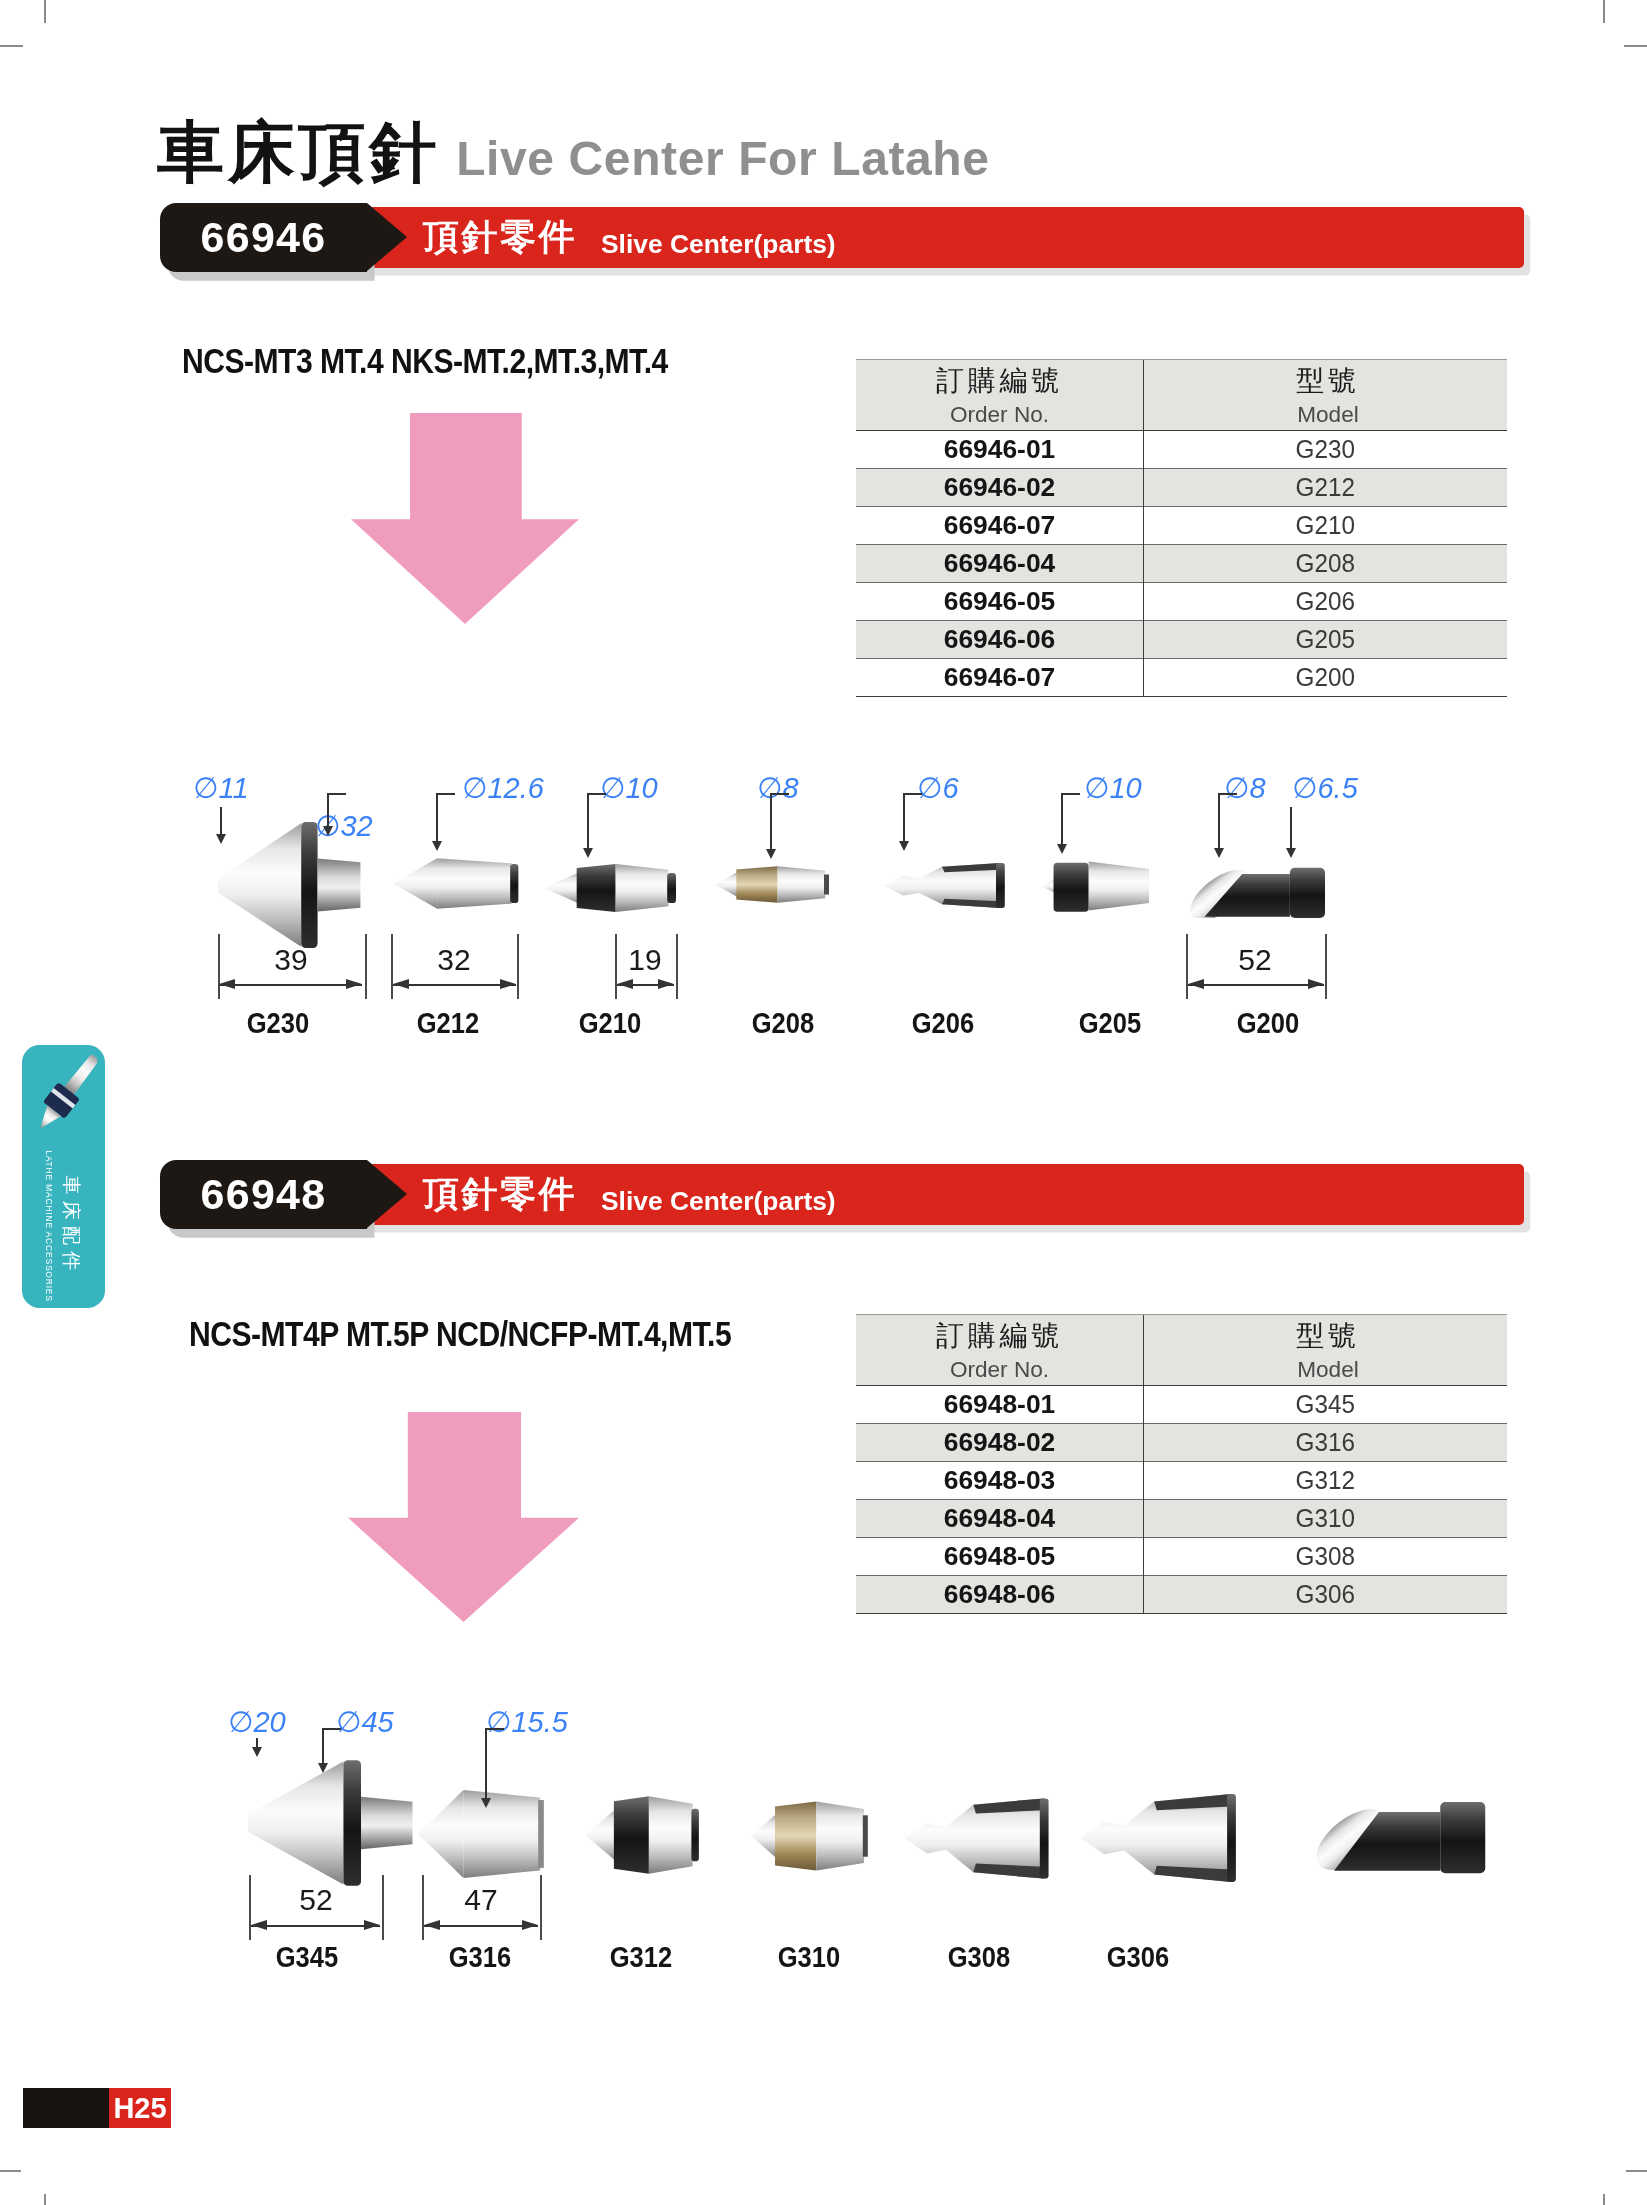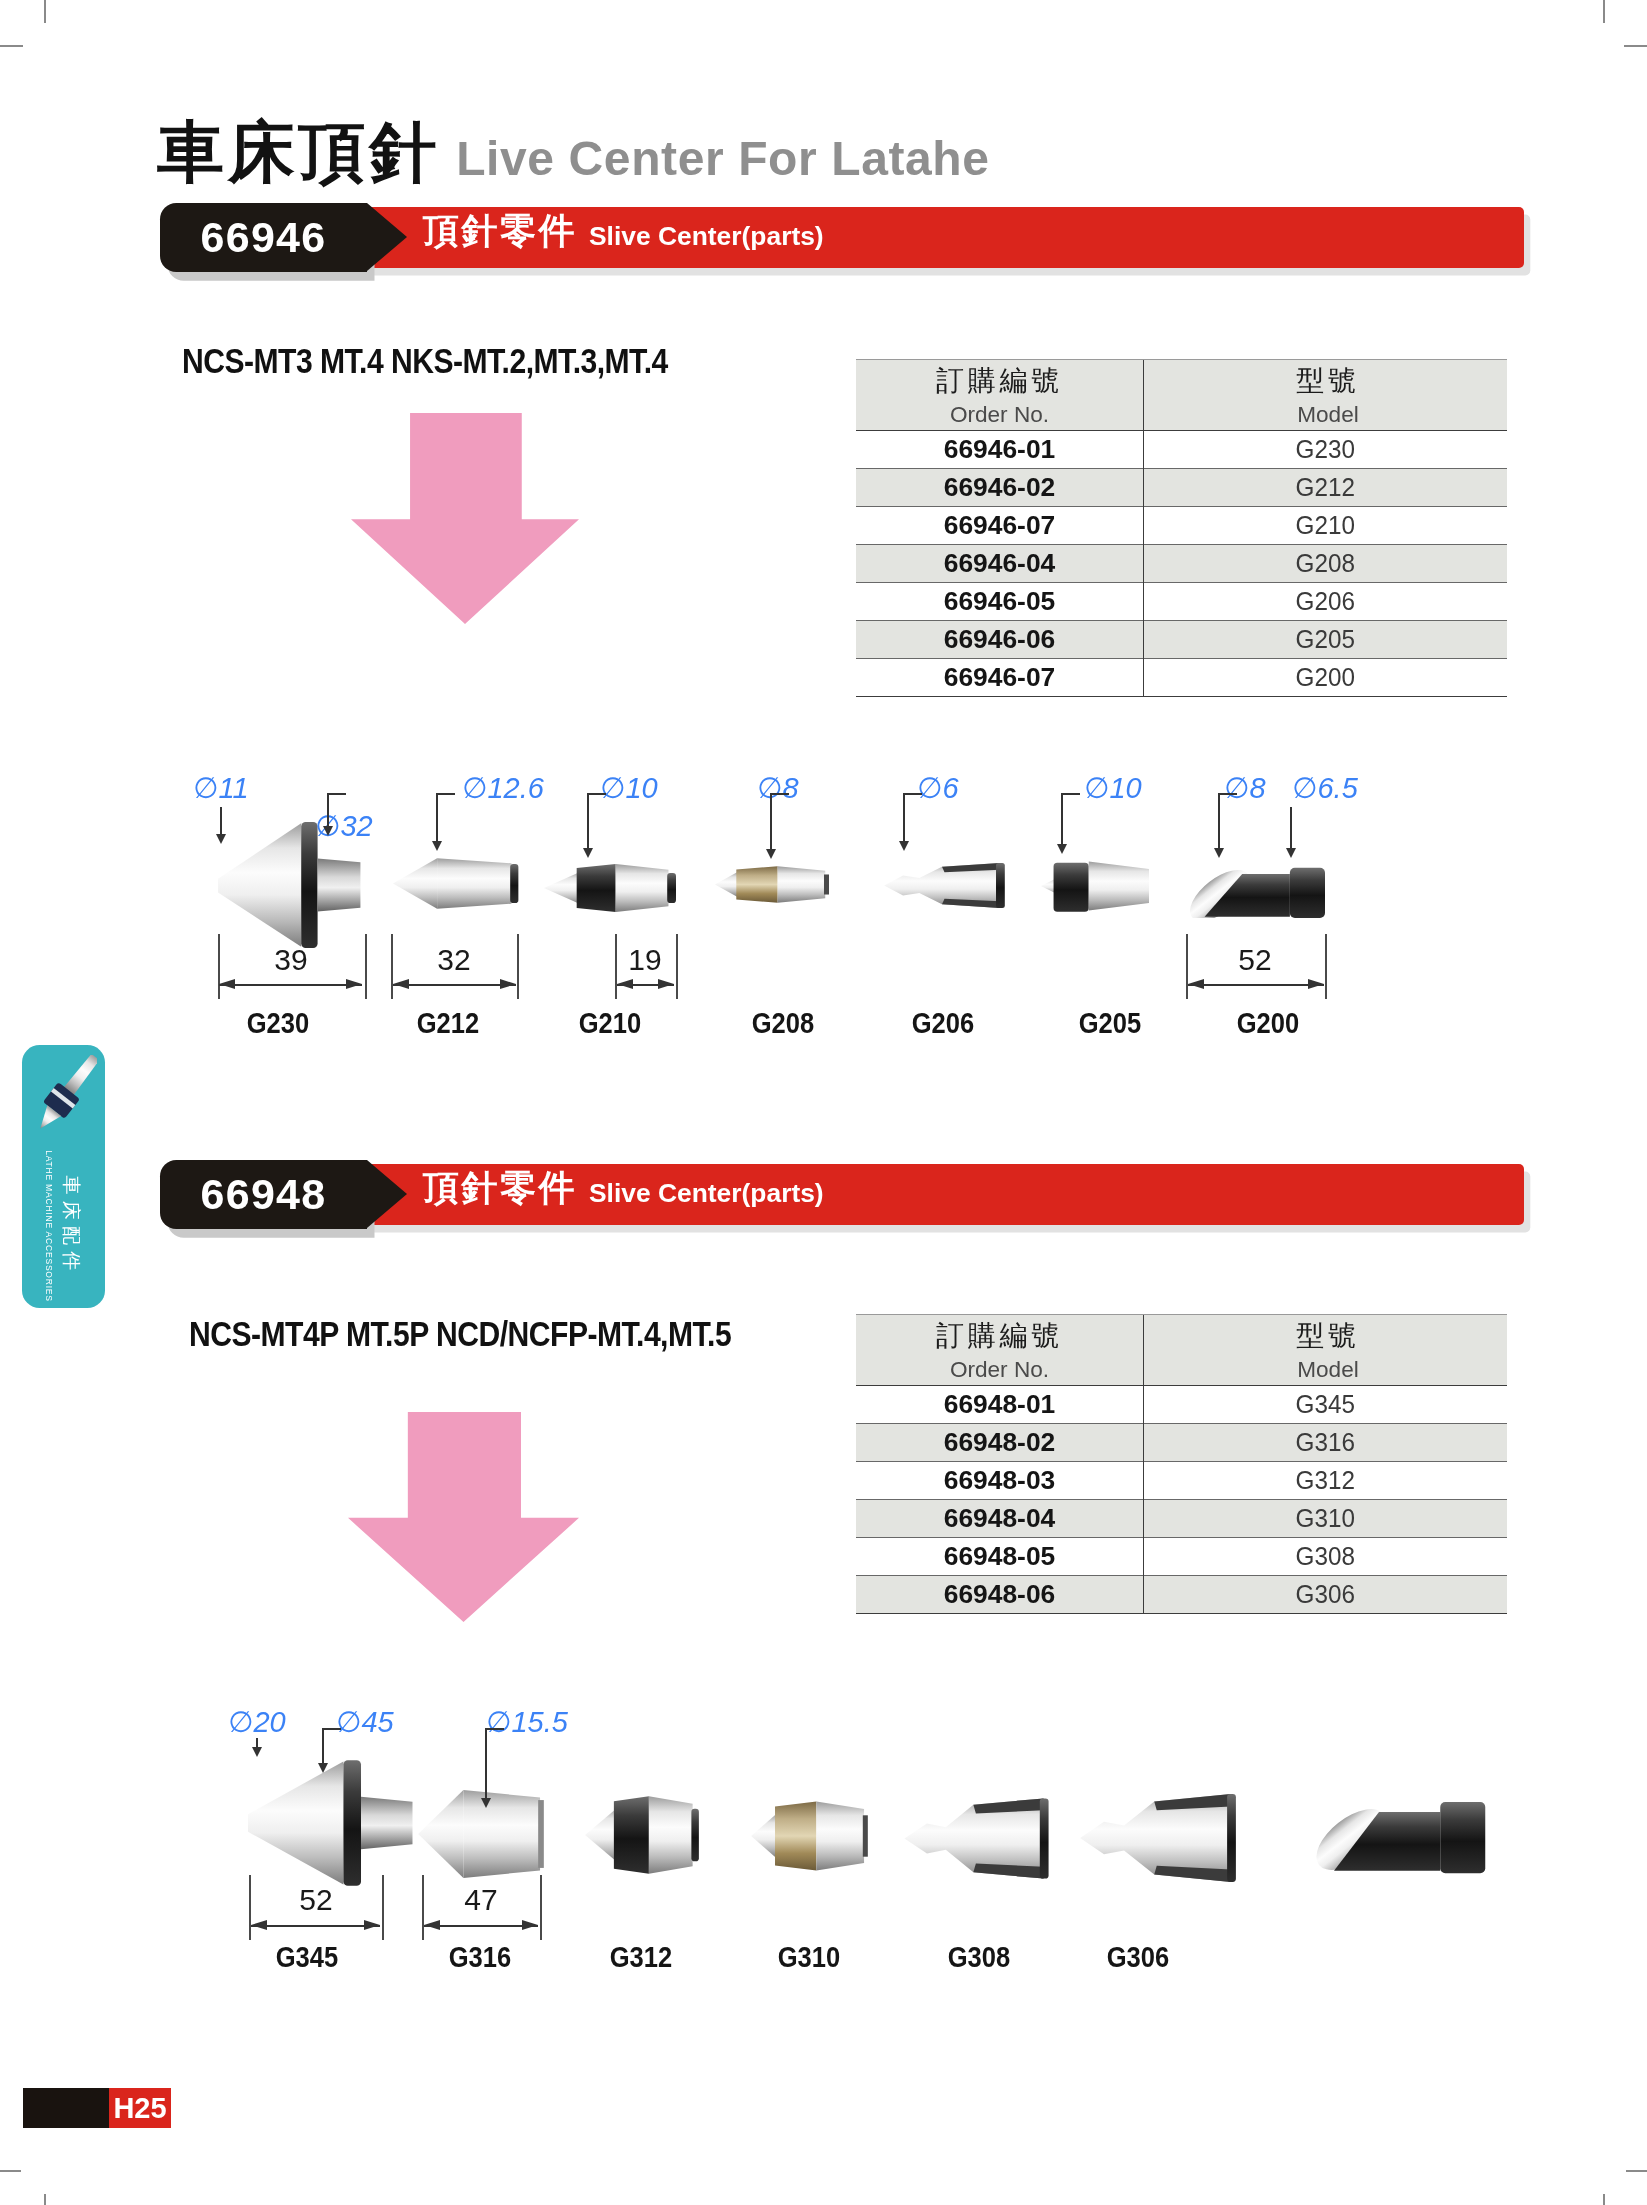--- a/index.html
+++ b/index.html
@@ -8,29 +8,29 @@
   .t{position:absolute;}
   .cmark{position:absolute;background:#8a8a8a;}
   
   .title-row{position:absolute;left:157px;top:107px;display:flex;align-items:baseline;gap:16px;white-space:nowrap;}
   .title-zh{font-size:67px;font-weight:bold;color:#121212;letter-spacing:3.8px;}
   .title-en{font-size:48px;font-weight:bold;color:#8f8f8f;letter-spacing:0.6px;}
   
   .banner{position:absolute;left:160px;width:1364px;height:61px;}
   .banner-red{position:absolute;left:189px;right:0;top:0;height:61px;background:#da251c;
               border-radius:0 5px 5px 0;box-shadow:6.3px 7.5px 0 #e2e2e2;
-              display:flex;padding-left:74px;box-sizing:border-box;}
+              display:flex;align-items:center;padding-left:74px;box-sizing:border-box;}
   .banner-black{position:absolute;left:0;top:-3.8px;height:69px;width:207px;background:#1d1814;
                 border-radius:16.3px 0 0 16.3px;box-shadow:7.5px 8.8px 0 #c9c9c9;
                 display:flex;align-items:center;justify-content:center;z-index:2;}
   .banner-tip{position:absolute;left:207px;top:-3.8px;width:0;height:0;z-index:2;
               border-top:34px solid transparent;border-bottom:34px solid transparent;border-left:40px solid #1d1814;}
   .banner-code{font-size:43px;font-weight:bold;color:#fff;letter-spacing:1.3px;}
   .banner-zh{font-size:36px;font-weight:bold;color:#fff;letter-spacing:2.5px;}
-  .banner-en{font-size:26.4px;font-weight:bold;color:#fff;margin-left:12px;margin-top:14px;}
+  .banner-en{font-size:26.4px;font-weight:bold;color:#fff;margin-left:24px;margin-top:14px;}
   
   .subtitle{position:absolute;font-size:35px;font-weight:bold;color:#111;
             transform:scaleX(.86);transform-origin:left center;white-space:nowrap;letter-spacing:-0.6px;}
   
   .ptable{position:absolute;left:856px;width:651px;border-top:1.3px solid #9a9a9a;border-bottom:1.9px solid #3c3c3c;}
   .ptable .vdiv{position:absolute;left:287px;top:0;bottom:0;width:1.3px;background:#3c3c3c;z-index:3;}
   .ptable .hdr{height:70px;background:#e3e4e0;border-bottom:1.9px solid #3c3c3c;display:flex;gap:6px;}
   .hc{display:flex;flex-direction:column;align-items:center;justify-content:center;}
   .hc.c1{width:287px;} .hc.c2{flex:1;}
   .hzh{font-size:28px;color:#1c1c1c;letter-spacing:3.8px;}

